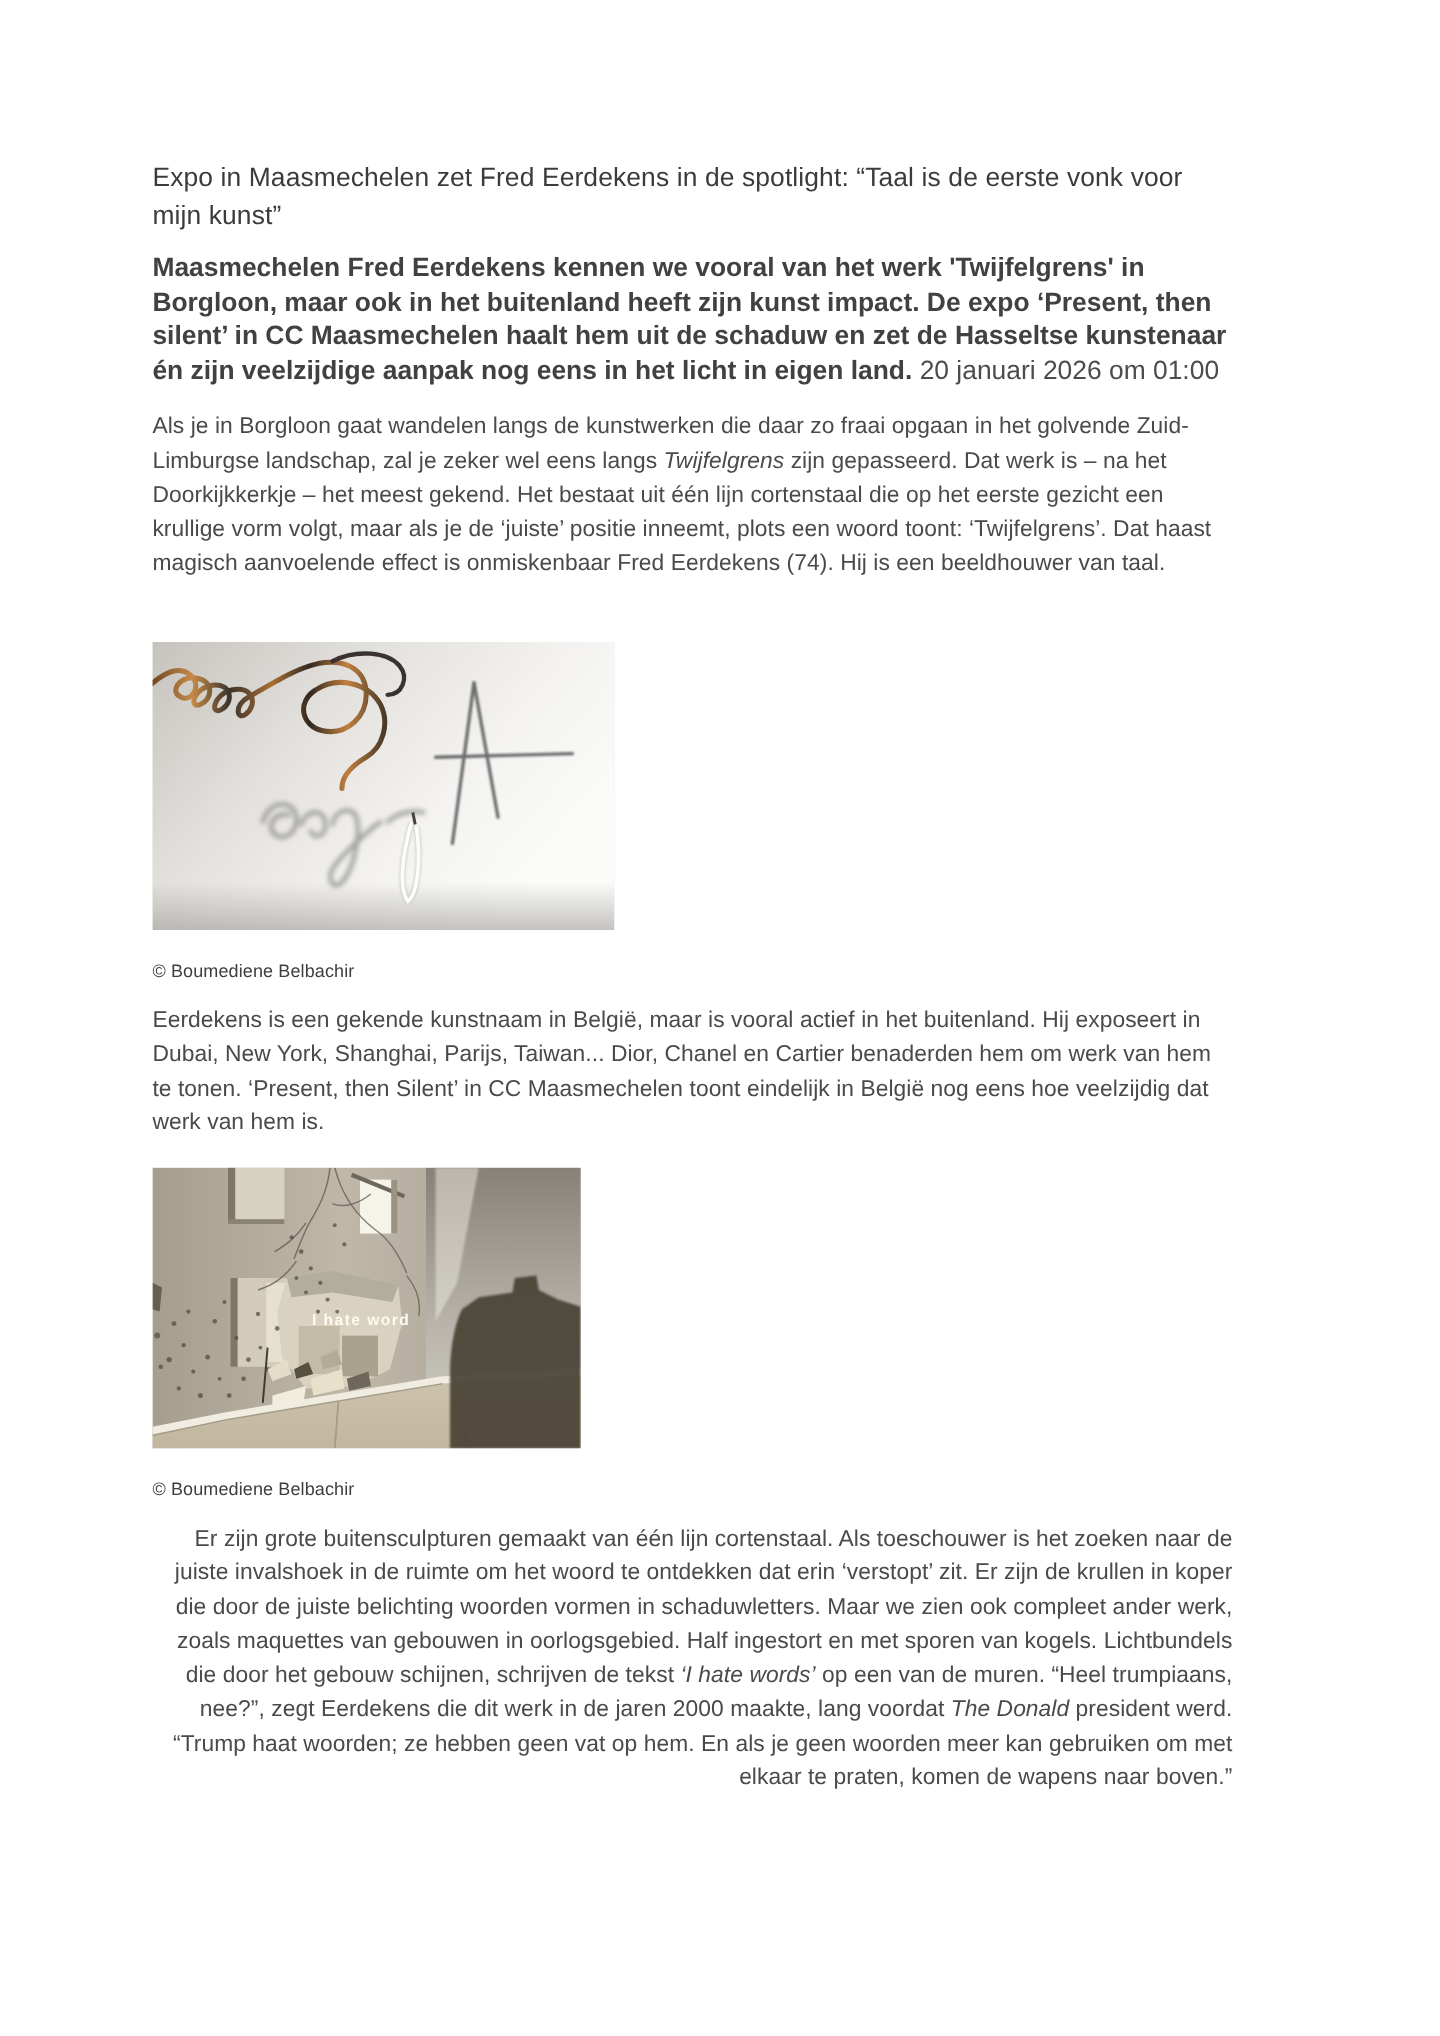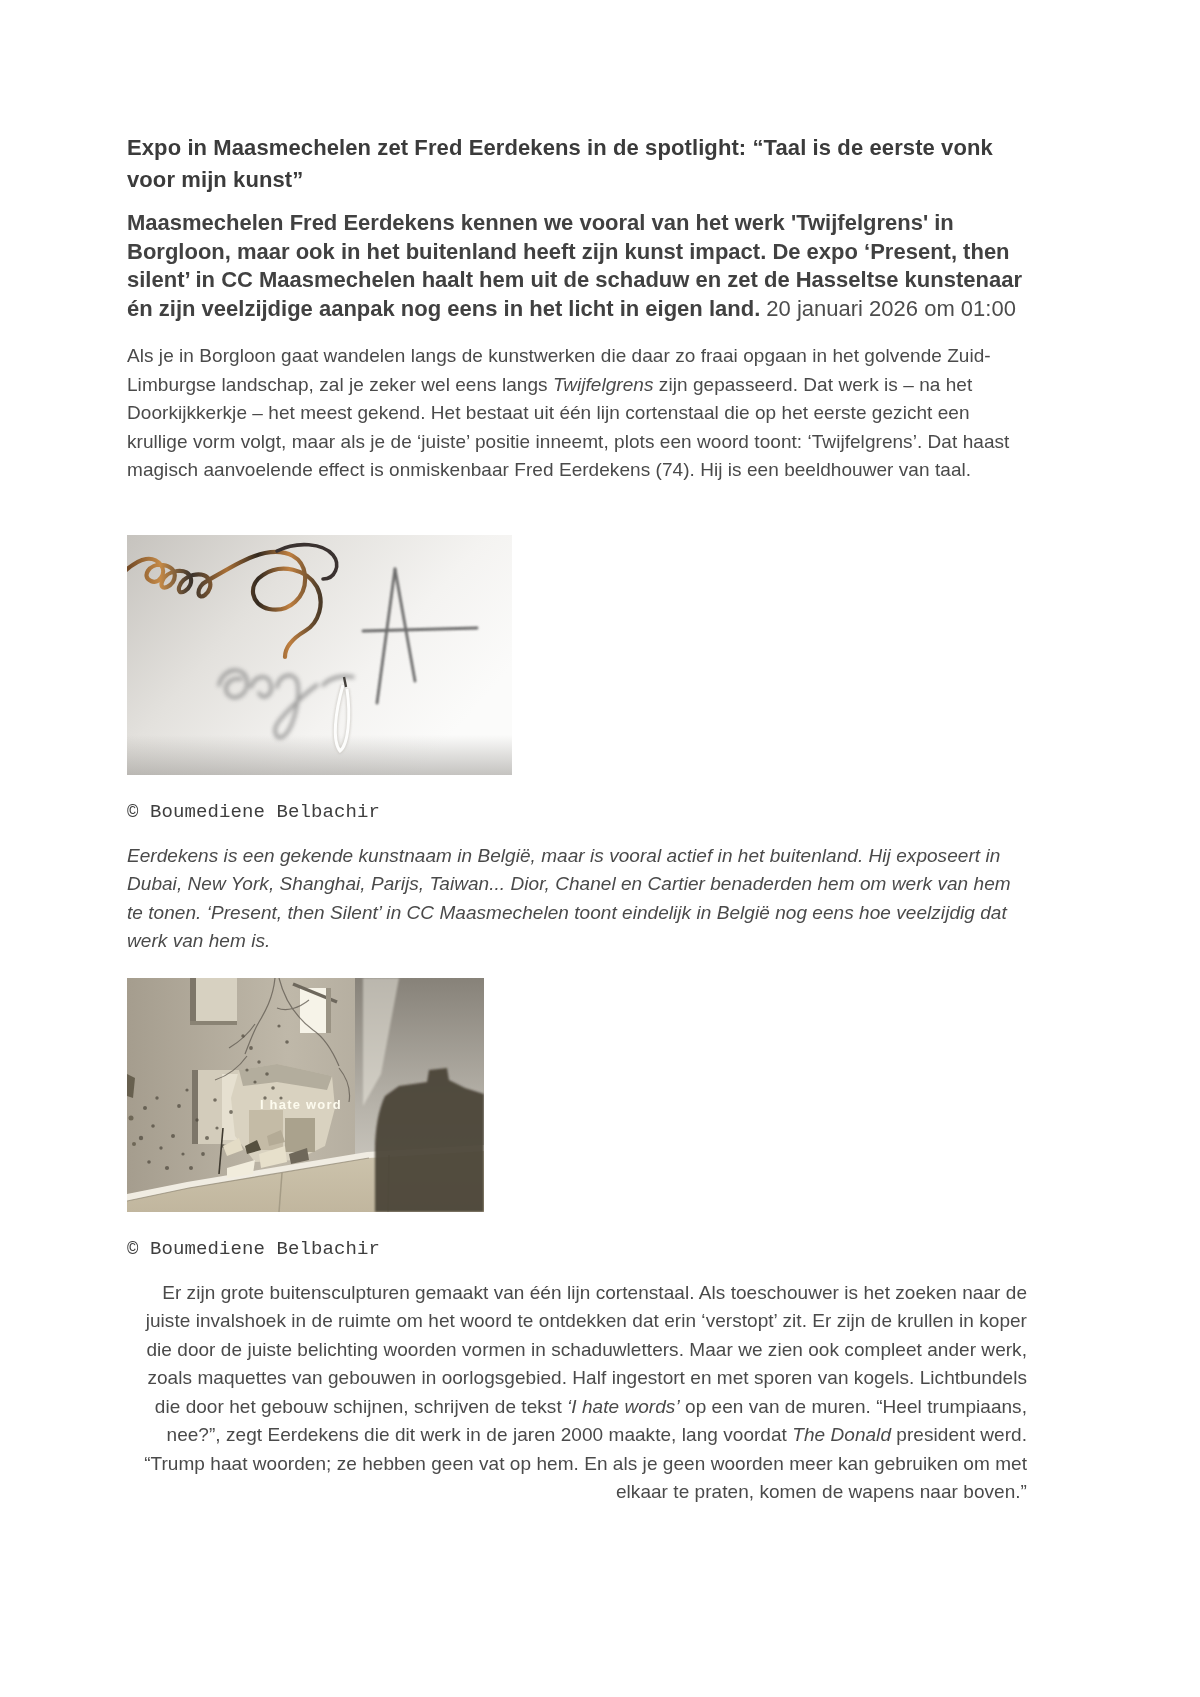--- a/index.html
+++ b/index.html
@@ -15,21 +15,21 @@
   .content{
     position:absolute;
     left:127px;
     top:0;
     width:900px;
   }
   .headline{
     margin:132px 0 0 0;
     font-size:22px;
     line-height:32px;
-    font-weight:700;
+    font-weight:400;
     color:#3b3b3b;
     letter-spacing:.1px;
   }
   .lede{
     margin:13px 0 0 0;
     font-size:22px;
     line-height:28.5px;
     color:#414141;
   }
   .lede .bold{font-weight:700;}
@@ -45,27 +45,26 @@
   figure{margin:0;padding:0;}
   .photo{
     background:#e8e6e2;
     overflow:hidden;
     display:block;
   }
   .photo-1{margin-top:50px;width:385px;height:240px;}
   .photo-2{margin-top:22px;width:357px;height:234px;}
   .caption{
     margin:26px 0 0 0;
-    font-size:19px;
+    font-size:15px;
     color:#3e3e3e;
     letter-spacing:.1px;
-    font-family:Liberation Mono, monospace;
   }
   .para-3{margin-top:22px;text-align:right;}
-  .para-2{margin-top:22px;font-style:italic;}
+  .para-2{margin-top:22px;}
 </style>
 </head>
 <body>
 
 <div class="page">
   <div class="content">
 
     <h1 class="headline">Expo in Maasmechelen zet Fred Eerdekens in de spotlight: “Taal is de eerste vonk voor mijn kunst”</h1>
 
     <p class="lede"><span class="bold">Maasmechelen Fred Eerdekens kennen we vooral van het werk 'Twijfelgrens' in Borgloon, maar ook in het buitenland heeft zijn kunst impact. De expo ‘Present, then silent’ in CC Maasmechelen haalt hem uit de schaduw en zet de Hasseltse kunstenaar én zijn veelzijdige aanpak nog eens in het licht in eigen land.</span><span class="timestamp"> 20 januari 2026 om 01:00</span></p>

